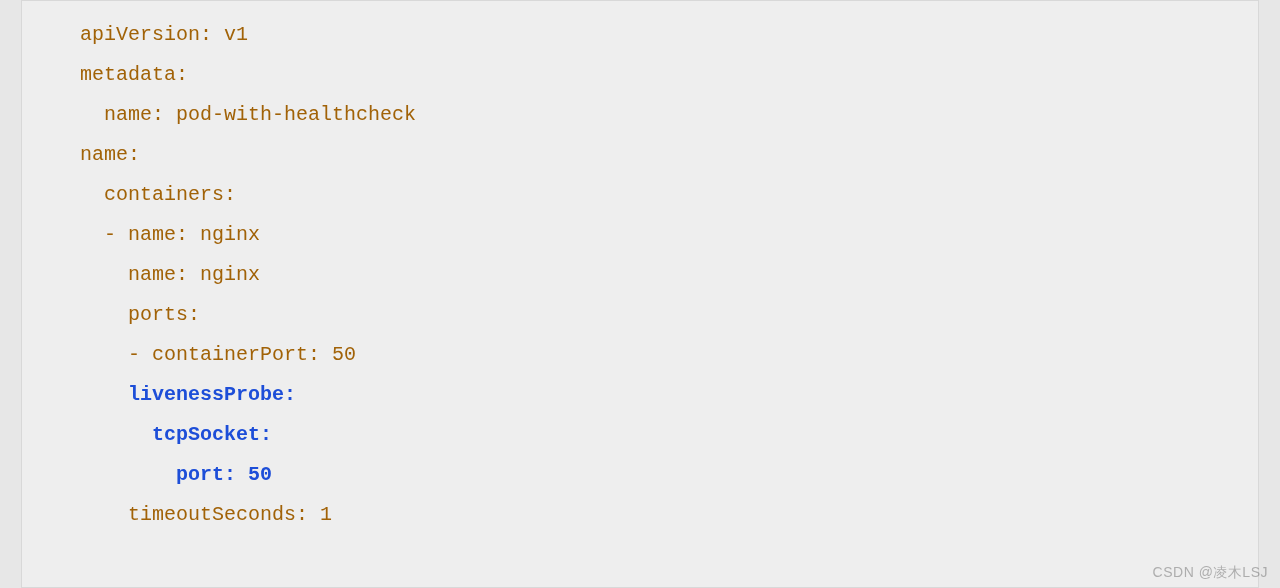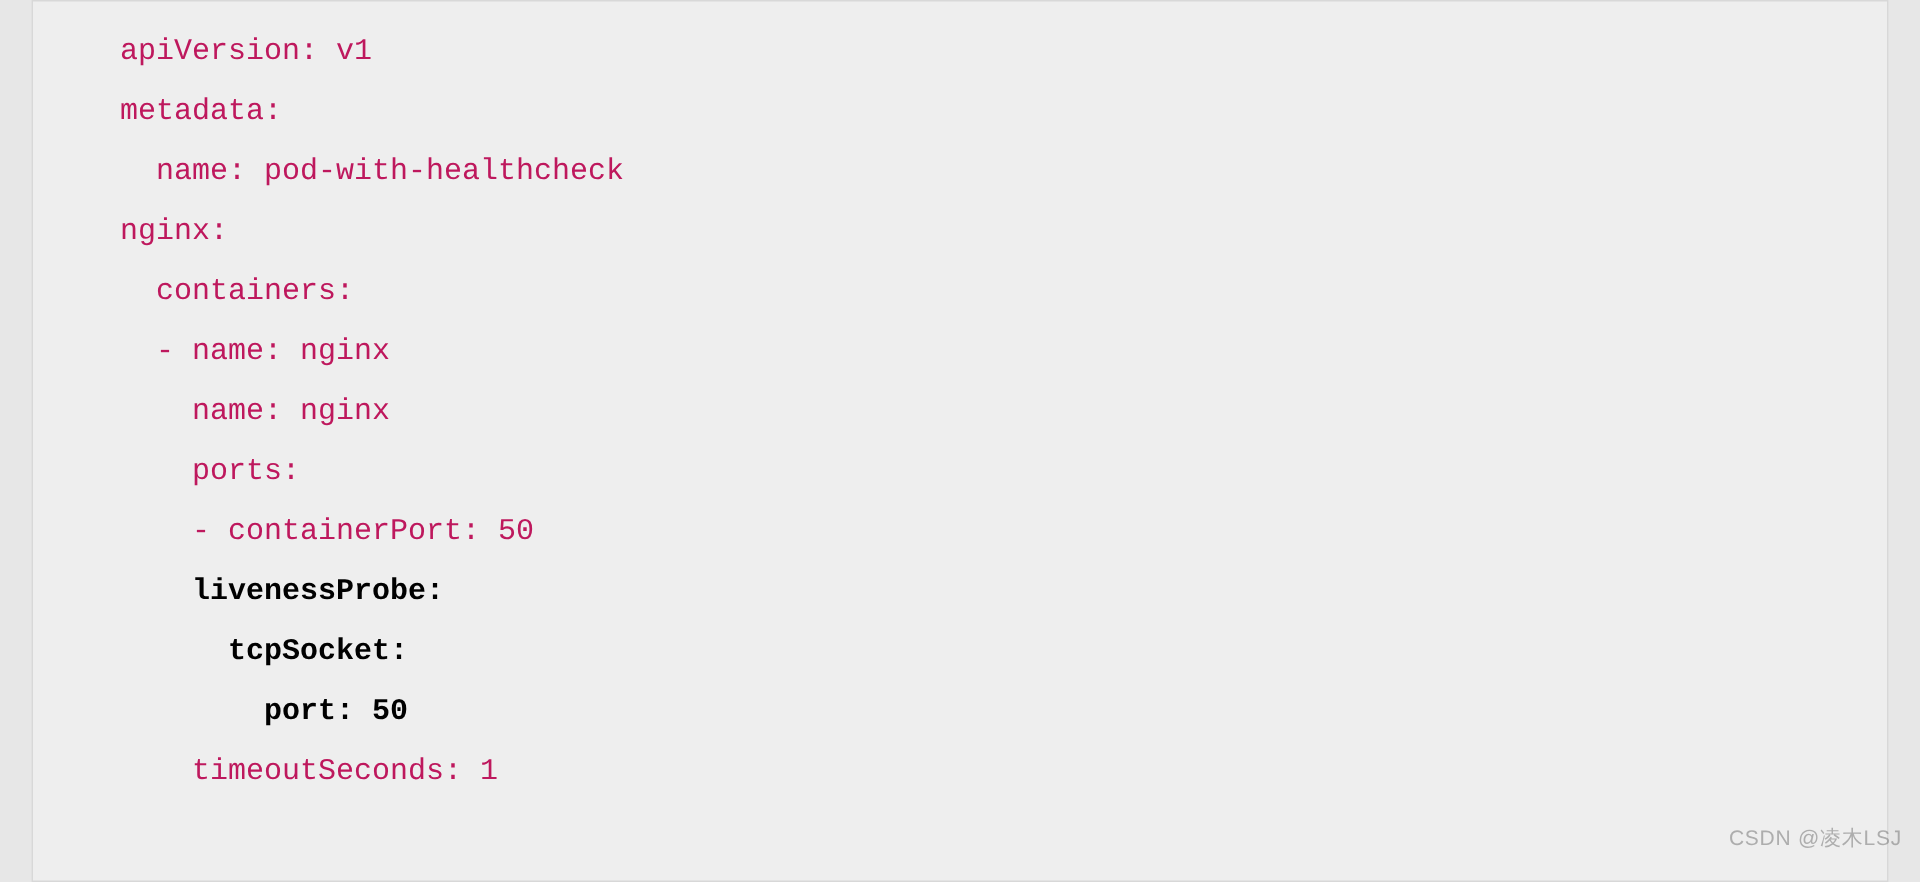--- a/index.html
+++ b/index.html
@@ -17,47 +17,47 @@
     border: 1px solid #d8d8d8;
     width: 1238px;
     height: 588px;
     box-sizing: border-box;
     margin-left: 21px;
     padding: 14px 0 0 58px;
   }
   .code-line {
     font-size: 20px;
     line-height: 40px;
-    color: #be185d;
+    color: #a16207;
     white-space: pre;
     font-family: "Courier New", Courier, monospace;
   }
   .bold {
     font-weight: 700;
-    color: #000000;
+    color: #1d4ed8;
   }
   .watermark {
     position: absolute;
     right: 12px;
-    bottom: 20px;
+    bottom: 6px;
     font-family: Arial, "Microsoft YaHei", sans-serif;
     font-size: 14px;
     color: rgba(120,120,120,0.55);
     letter-spacing: 0.5px;
     pointer-events: none;
   }
 </style>
 </head>
 <body>
 
 <div class="code-container">
   <div class="code-line">apiVersion: v1</div>
   <div class="code-line">metadata:</div>
   <div class="code-line">  name: pod-with-healthcheck</div>
-  <div class="code-line">nginx:</div>
+  <div class="code-line">name:</div>
   <div class="code-line">  containers:</div>
   <div class="code-line">  - name: nginx</div>
   <div class="code-line">    name: nginx</div>
   <div class="code-line">    ports:</div>
   <div class="code-line">    - containerPort: 50</div>
   <div class="code-line bold">    livenessProbe:</div>
   <div class="code-line bold">      tcpSocket:</div>
   <div class="code-line bold">        port: 50</div>
   <div class="code-line">    timeoutSeconds: 1</div>
 </div>

